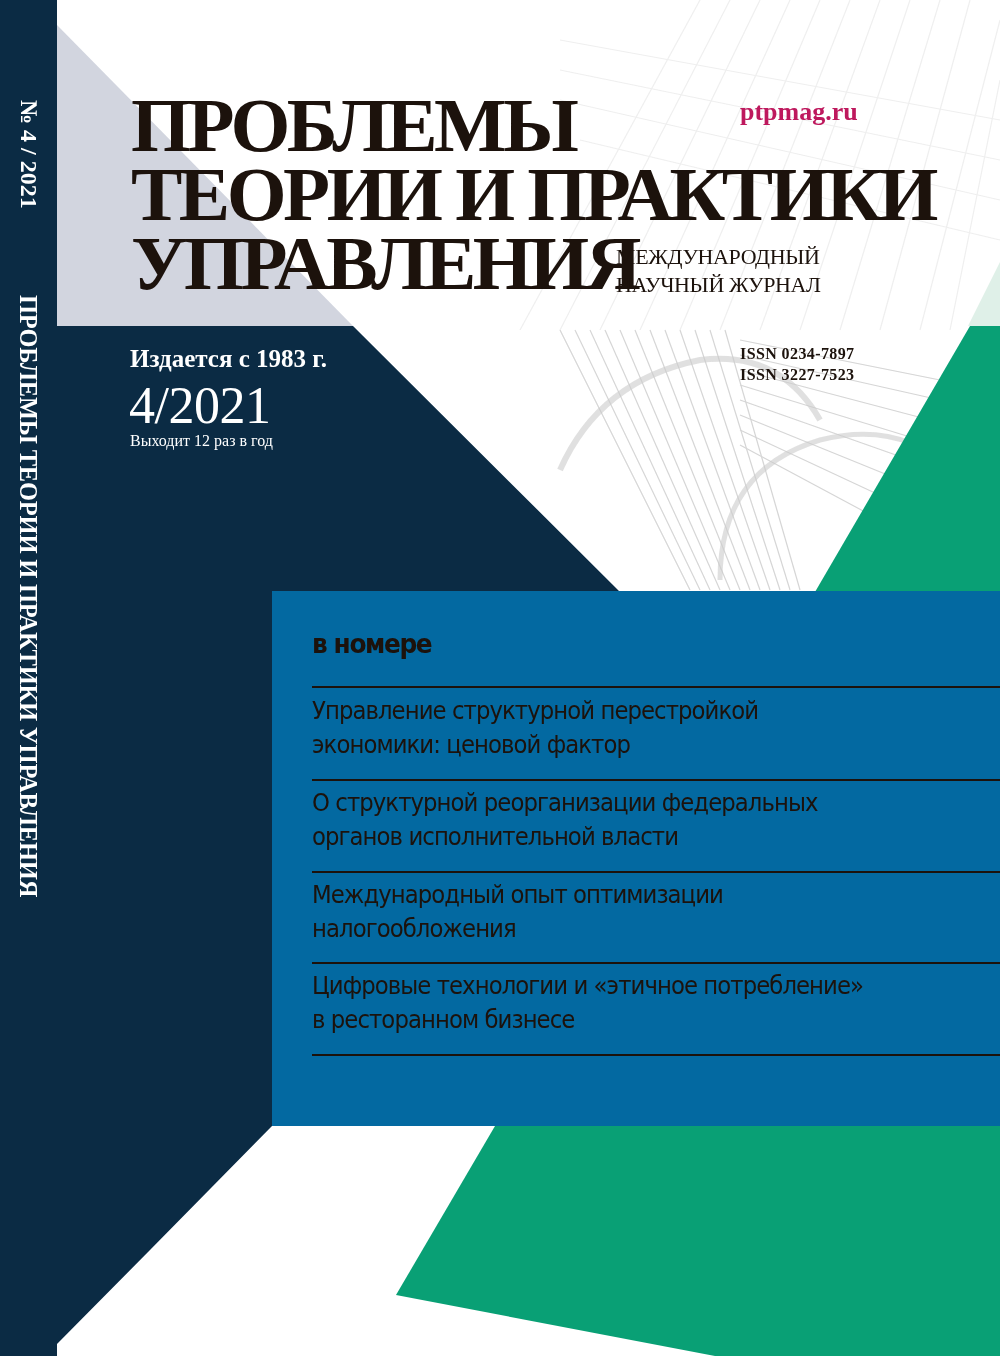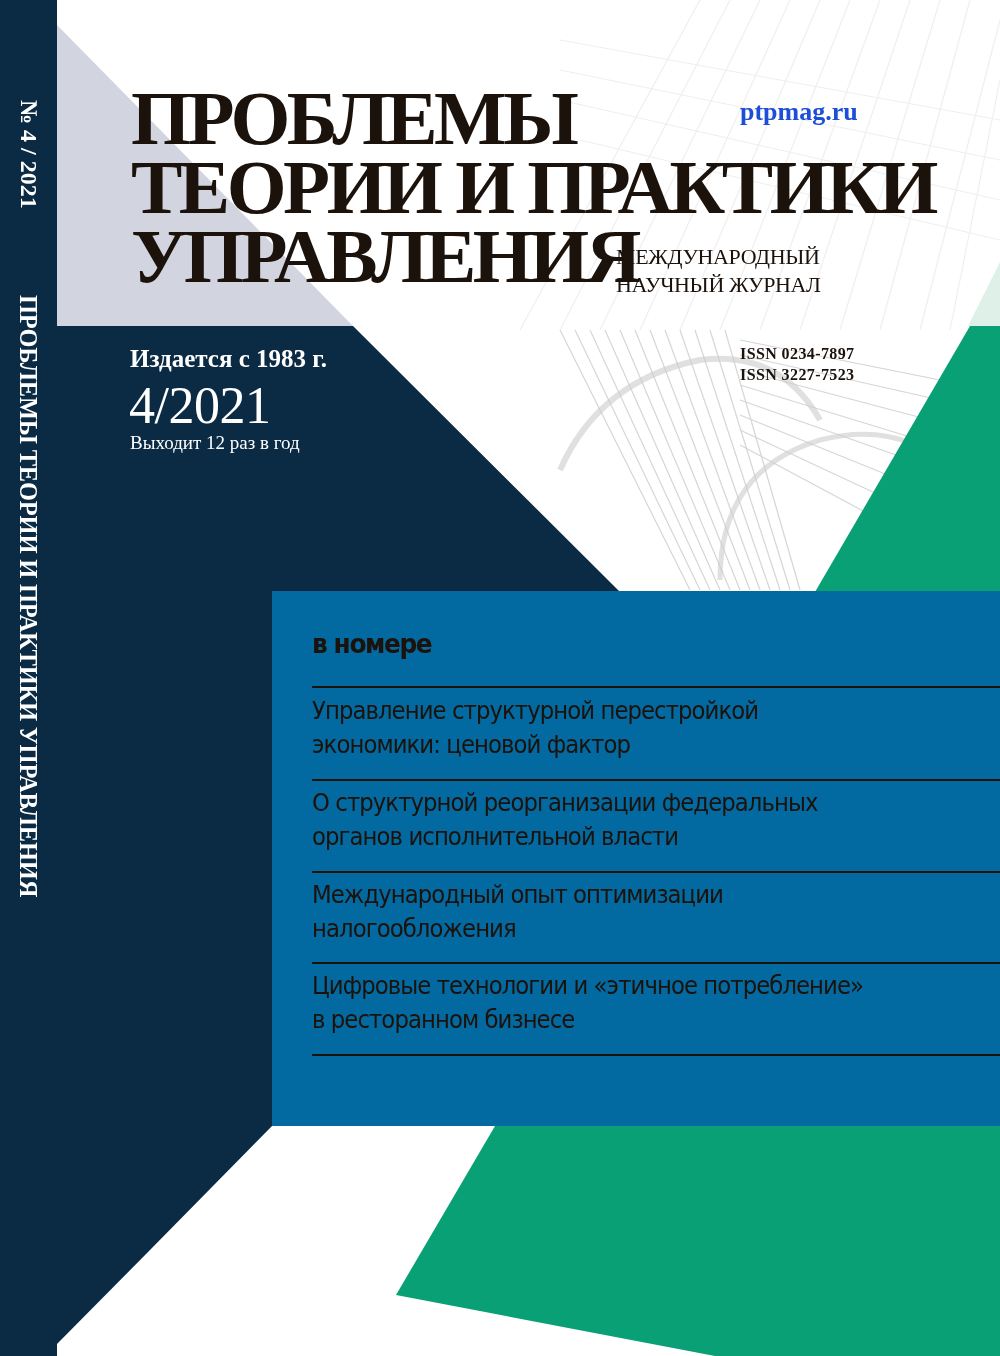--- a/index.html
+++ b/index.html
@@ -7,40 +7,40 @@
     .cover { position: absolute; left: 0; top: 0; width: 1000px; height: 1356px; overflow: hidden; background: #ffffff; }
     svg.bg { position: absolute; left: 0; top: 0; width: 1000px; height: 1356px; }
 
     .spine { position: absolute; left: 0; top: 0; width: 57px; height: 1356px; background: #0b2b44; }
     .spine-text { position: absolute; left: 28px; white-space: nowrap; color: #ffffff;
       font-family: "Liberation Serif", "DejaVu Serif", serif; font-weight: bold; font-size: 24px;
       transform-origin: 0 0; transform: rotate(90deg); }
     .spine-issue { top: 100px; left: 42px; }
     .spine-title { top: 295px; left: 42px; font-size: 24.5px; letter-spacing: -0.2px; }
 
-    .title { position: absolute; left: 131px; top: 84px; margin: 0; color: #1c120c;
+    .title { position: absolute; left: 131px; top: 91px; margin: 0; color: #1c120c;
       font-family: "Liberation Serif", "DejaVu Serif", serif; font-weight: bold;
       font-size: 77px; line-height: 69px; letter-spacing: -3.5px; }
     .title .line { display: block; white-space: nowrap; }
 
-    .site { position: absolute; left: 740px; top: 97px; color: #1d4ed8;
+    .site { position: absolute; left: 740px; top: 97px; color: #be185d;
       font-family: "Liberation Serif", "DejaVu Serif", serif; font-weight: bold; font-size: 26px; }
     .subtitle { position: absolute; left: 616px; top: 243px; color: #1c120c;
       font-family: "Liberation Serif", "DejaVu Serif", serif; font-size: 22px; line-height: 28px; letter-spacing: -0.4px; }
     .subtitle span { display: block; white-space: nowrap; }
     .issn { position: absolute; left: 740px; top: 343px; color: #1c120c;
       font-family: "Liberation Serif", "DejaVu Serif", serif; font-weight: bold; font-size: 16px; line-height: 21px; letter-spacing: 0.4px; }
     .issn span { display: block; }
 
     .since { position: absolute; left: 130px; top: 345px; color: #ffffff;
       font-family: "Liberation Serif", "DejaVu Serif", serif; font-weight: bold; font-size: 25px; }
     .issue { position: absolute; left: 129px; top: 378px; color: #ffffff;
       font-family: "Liberation Serif", "DejaVu Serif", serif; font-size: 52px; line-height: 56px; letter-spacing: -0.5px; }
     .freq { position: absolute; left: 130px; top: 432px; color: #ffffff;
-      font-family: "Liberation Serif", "DejaVu Serif", serif; font-size: 19px; }
+      font-family: "Liberation Serif", "DejaVu Serif", serif; font-size: 16px; }
 
     .contents { position: absolute; left: 272px; top: 591px; width: 728px; height: 535px; background: #0369a1; }
     .contents-heading { position: absolute; left: 40px; top: 37px; margin: 0; color: #1c120c;
       font-family: "DejaVu Sans", sans-serif; font-weight: bold; font-size: 27px; letter-spacing: -1.5px; transform: scaleX(0.92); transform-origin: 0 0; }
     .sep { position: absolute; left: 40px; right: 0; height: 2px; background: #1c120c; }
     .article { position: absolute; left: 40px; width: 680px; color: #1c120c;
       font-family: "DejaVu Sans", sans-serif; font-size: 24.5px; line-height: 34px; letter-spacing: -1px;
       transform: scaleX(0.93); transform-origin: 0 0; white-space: nowrap; }
     .article span { display: block; }
   </style>

